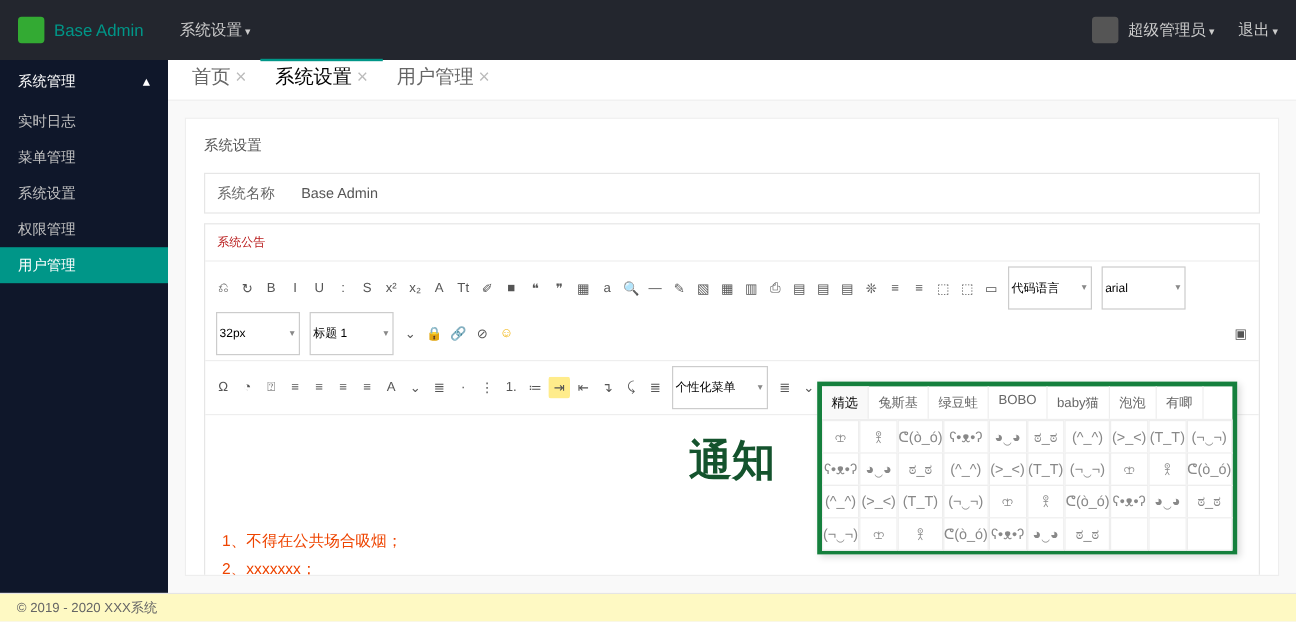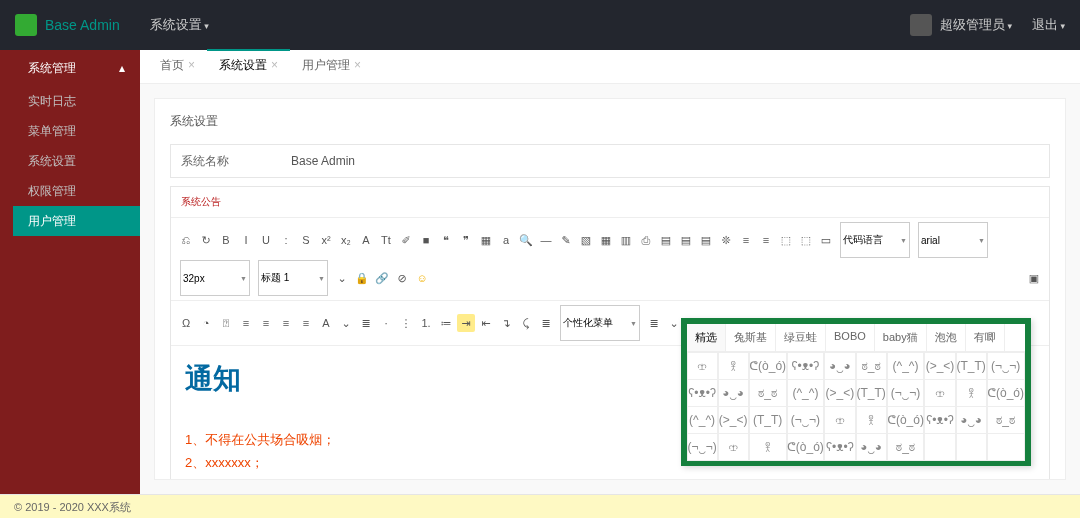--- a/index.html
+++ b/index.html
@@ -5,47 +5,47 @@
 *{box-sizing:border-box;margin:0;padding:0;font-family:"Helvetica Neue",Arial,sans-serif;}
 body{font-size:12px;background:#f2f2f2;}
 .topbar{height:50px;background:#23262e;display:flex;align-items:center;padding:0 15px;color:#aaa;}
 .logo{width:22px;height:22px;background:#3a3;border-radius:3px;margin-right:8px;}
 .brand{color:#009688;font-size:14px;margin-right:30px;}
 .toplink{color:#ccc;font-size:13px;margin-right:20px;cursor:pointer;}
 .toplink:after{content:' \25BE';font-size:9px;}
 .spacer{flex:1;}
 .avatar{width:22px;height:22px;background:#555;border-radius:3px;margin-right:8px;}
 .main{display:flex;height:calc(100vh - 50px - 24px);}
-.sidebar{width:140px;background:#7f1d1d;color:#c2c2c2;padding-left:13px;}
+.sidebar{width:140px;background:#0f172a;color:#c2c2c2;}
 .sidebar .item{height:30px;line-height:30px;padding:0 15px;font-size:12px;cursor:pointer;}
 .sidebar .group{height:36px;line-height:36px;color:#fff;position:relative;}
 .sidebar .group:after{content:'▴';position:absolute;right:15px;}
 .sidebar .active{background:#009688;color:#fff;}
 .content{flex:1;background:#f9f9f9;display:flex;flex-direction:column;}
 .tabs{height:34px;background:#fff;border-bottom:1px solid #eee;display:flex;align-items:center;padding-left:8px;}
-.tab{height:36px;line-height:32px;padding:0 12px;font-size:12px;color:#666;position:relative;cursor:pointer;}
+.tab{height:36px;line-height:32px;padding:0 12px;font-size:16px;color:#666;position:relative;cursor:pointer;}
 .tab .x{color:#bbb;margin-left:4px;}
 .tab.active{color:#000;}
 .tab.active:after{content:'';position:absolute;left:0;right:0;top:0;height:2px;background:#009688;}
 .inner{margin:14px;background:#fff;border:1px solid #eee;flex:1;padding:0 15px 15px;overflow:hidden;}
 .panel-title{padding:14px 0;font-size:12px;color:#555;}
-.row{border:1px solid #e6e6e6;display:flex;align-items:center;height:34px;padding:0 10px;margin-bottom:8px;gap:40px;}
+.row{border:1px solid #e6e6e6;display:flex;align-items:center;height:34px;padding:0 10px;margin-bottom:8px;}
 .row .lbl{width:60px;color:#666;white-space:nowrap;overflow:hidden;text-overflow:ellipsis;}
 .row input{flex:1;border:none;outline:none;font-size:12px;color:#555;margin-left:10px;}
 .editor-wrap{border:1px solid #e6e6e6;}
 .editor-top{padding:8px 10px;font-size:10px;color:#b91c1c;border-bottom:1px solid #eee;}
 .toolbar{border-bottom:1px solid #eee;padding:4px 6px;display:flex;flex-wrap:wrap;gap:2px;align-items:center;}
 .tb{width:18px;height:18px;font-size:11px;color:#555;display:flex;align-items:center;justify-content:center;border:1px solid transparent;border-radius:2px;cursor:pointer;}
 .tb.yel{background:#ffec8b;}
 .sel{height:36px;min-width:70px;font-size:10px;border:1px solid #ccc;margin:0 3px;padding:0 2px;display:flex;align-items:center;justify-content:space-between;cursor:pointer;}
 .sel:after{content:'▼';font-size:7px;color:#888;}
 .ed-body{position:relative;height:220px;padding:10px 14px;}
-.notice-title{text-align:left;color:#0369a1;font-size:28px;font-weight:bold;margin-top:4px;}
+.notice-title{text-align:center;color:#14532d;font-size:36px;font-weight:bold;margin-top:4px;}
 .notice-body{color:#e40;font-size:13px;margin-top:30px;line-height:1.8;}
-.emoji-pop{position:absolute;top:-28px;right:18px;width:350px;background:#fff;border:6px solid #15803d;box-shadow:2px 2px 6px rgba(0,0,0,.15);z-index:5;}
+.emoji-pop{position:absolute;top:-28px;right:18px;width:350px;background:#fff;border:4px solid #15803d;box-shadow:2px 2px 6px rgba(0,0,0,.15);z-index:5;}
 .emoji-tabs{display:flex;border-bottom:1px solid #eee;}
 .emoji-tabs .etab{padding:6px 8px;font-size:11px;color:#666;cursor:pointer;border-right:1px solid #eee;}
 .emoji-tabs .etab.active{background:#f9f9f9;color:#000;}
 .emoji-grid{display:grid;grid-template-columns:repeat(10,1fr);}
 .emoji-grid .cell{width:100%;height:28px;border:1px solid #eee;margin:-.5px;display:flex;align-items:center;justify-content:center;font-size:12px;color:#888;cursor:pointer;background:#fff;}
 .footer{height:24px;line-height:24px;font-size:11px;color:#666;padding:0 14px;background:#fef9c3;border-top:1px solid #e5e5e5;}
 .emoji-smile{color:#f0b000;}
 </style>
 </head>
 <body>

